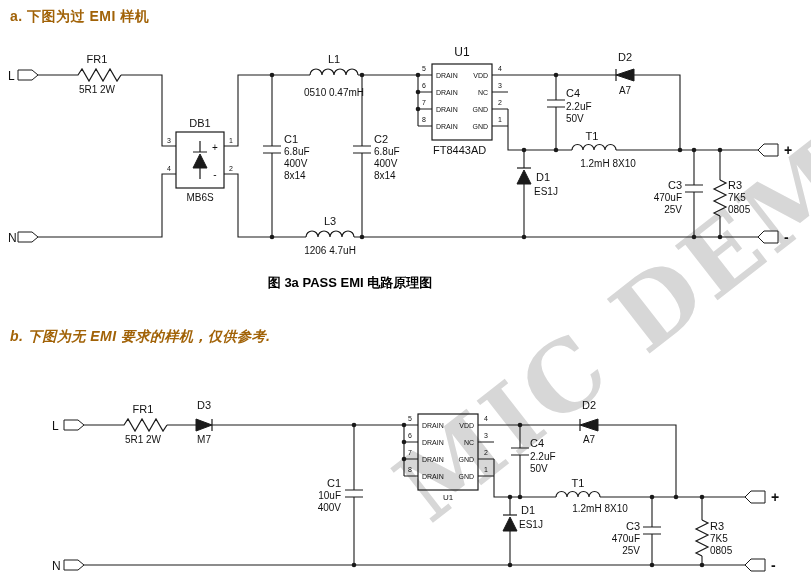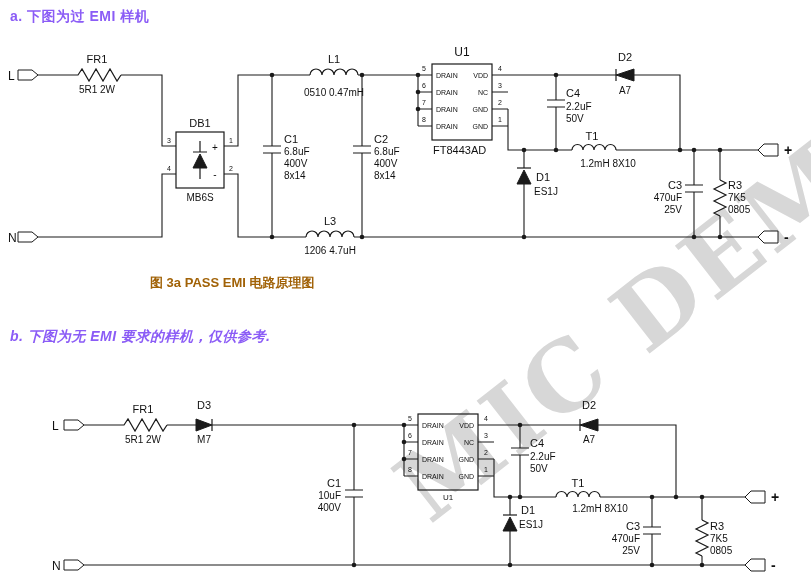--- a/index.html
+++ b/index.html
@@ -1,22 +1,22 @@
 <!DOCTYPE html>
 <html><head>
 <meta charset="utf-8">
 <style>
   html,body{margin:0;padding:0;background:#fff;}
   .page{position:relative;width:811px;height:588px;background:#ffffff;overflow:hidden;
         font-family:"Liberation Sans",sans-serif;color:#111;}
-  .heading{position:absolute;font-size:14px;font-weight:bold;letter-spacing:.5px;color:#8b5cf6;z-index:3;}
+  .heading{position:absolute;font-size:14px;font-weight:bold;letter-spacing:.5px;color:#a16207;z-index:3;}
   #heading-a{left:10px;top:8px;}
   #heading-b{left:10px;top:328px;font-style:italic;}
-  .caption{position:absolute;left:150px;top:274px;width:400px;
-           font-size:13px;font-weight:bold;color:#a16207;z-index:3;}
+  .caption{position:absolute;left:150px;top:274px;width:400px;text-align:center;
+           font-size:13px;font-weight:bold;color:#000000;z-index:3;}
   .watermark{position:absolute;left:375px;top:455px;z-index:0;
              transform:rotate(-38deg);transform-origin:0 0;
              font-family:"DejaVu Serif",serif;font-weight:700;font-size:95px;
              letter-spacing:4px;color:#d7d7d7;white-space:nowrap;user-select:none;}
   svg.schem{position:absolute;left:0;top:0;z-index:2;}
   svg text{font-family:"Liberation Sans",sans-serif;fill:#111;stroke:none;}
   .t12{font-size:12px;} .t11{font-size:11px;} .t10{font-size:10px;}
   .t8{font-size:8px;} .t7{font-size:7px;} .t14{font-size:14px;font-weight:bold;}
   .mid{text-anchor:middle;} .end{text-anchor:end;}
   .wire{stroke:#1a1a1a;stroke-width:1.1;fill:none;}

